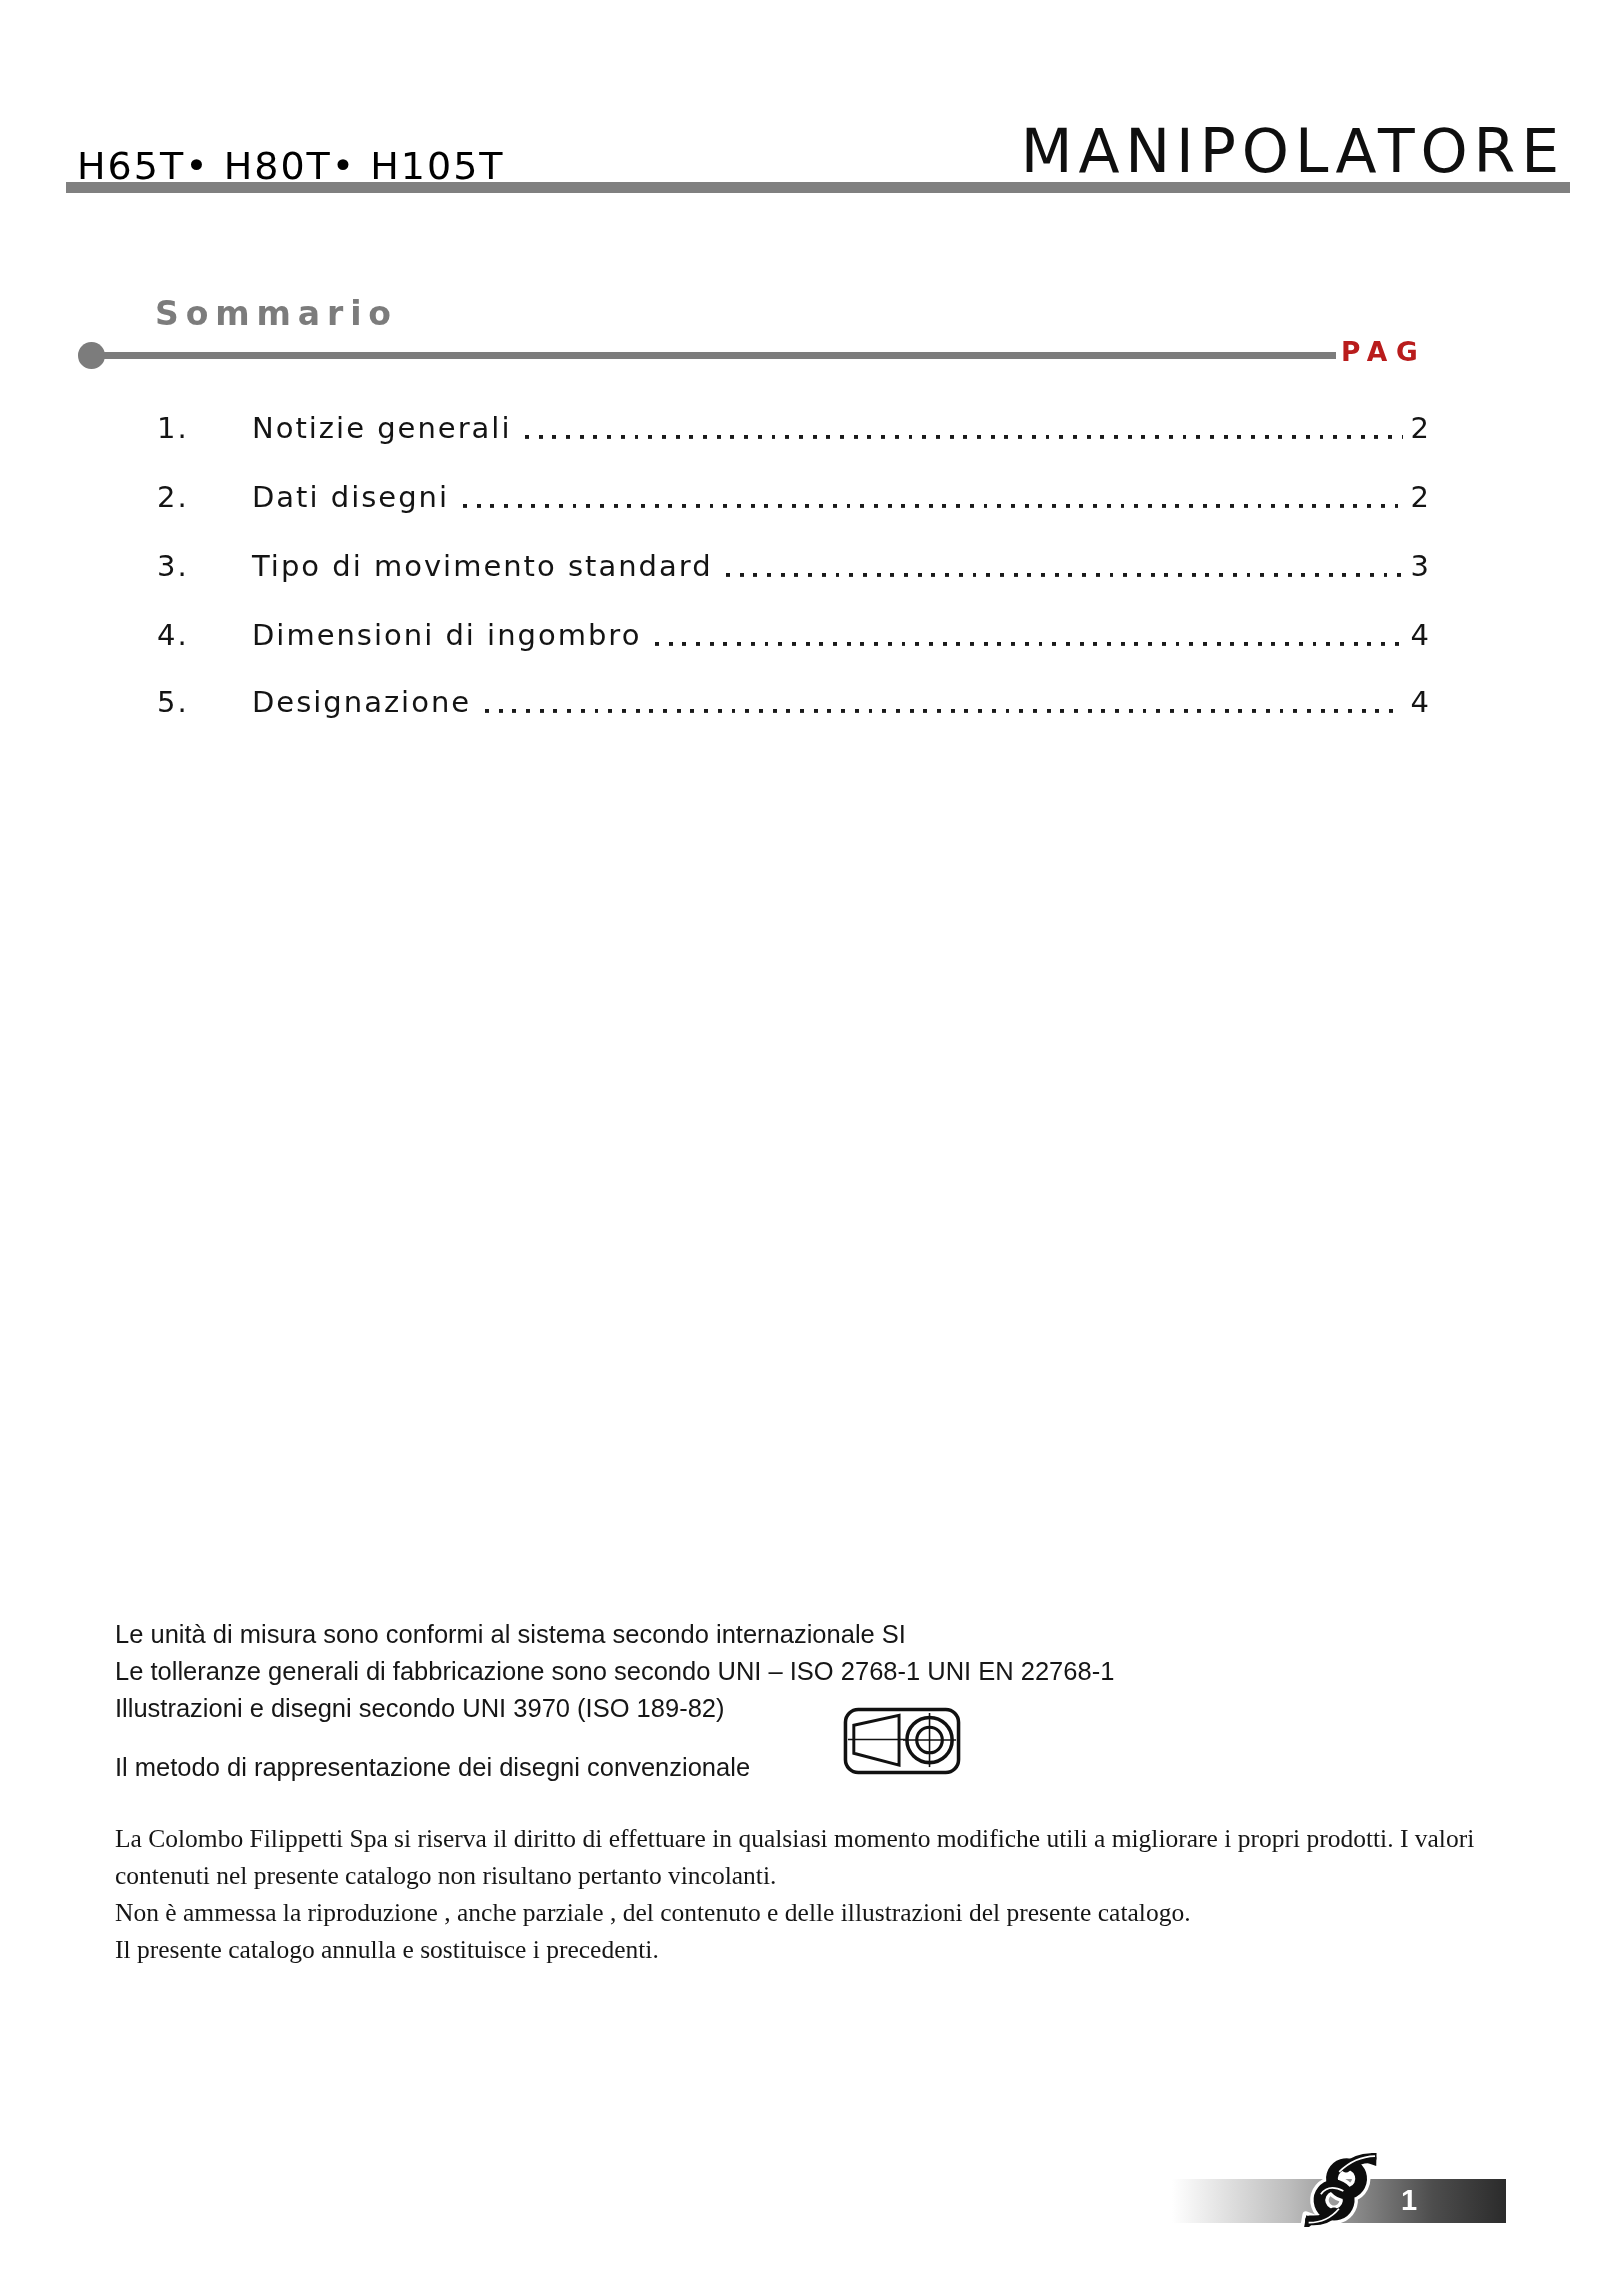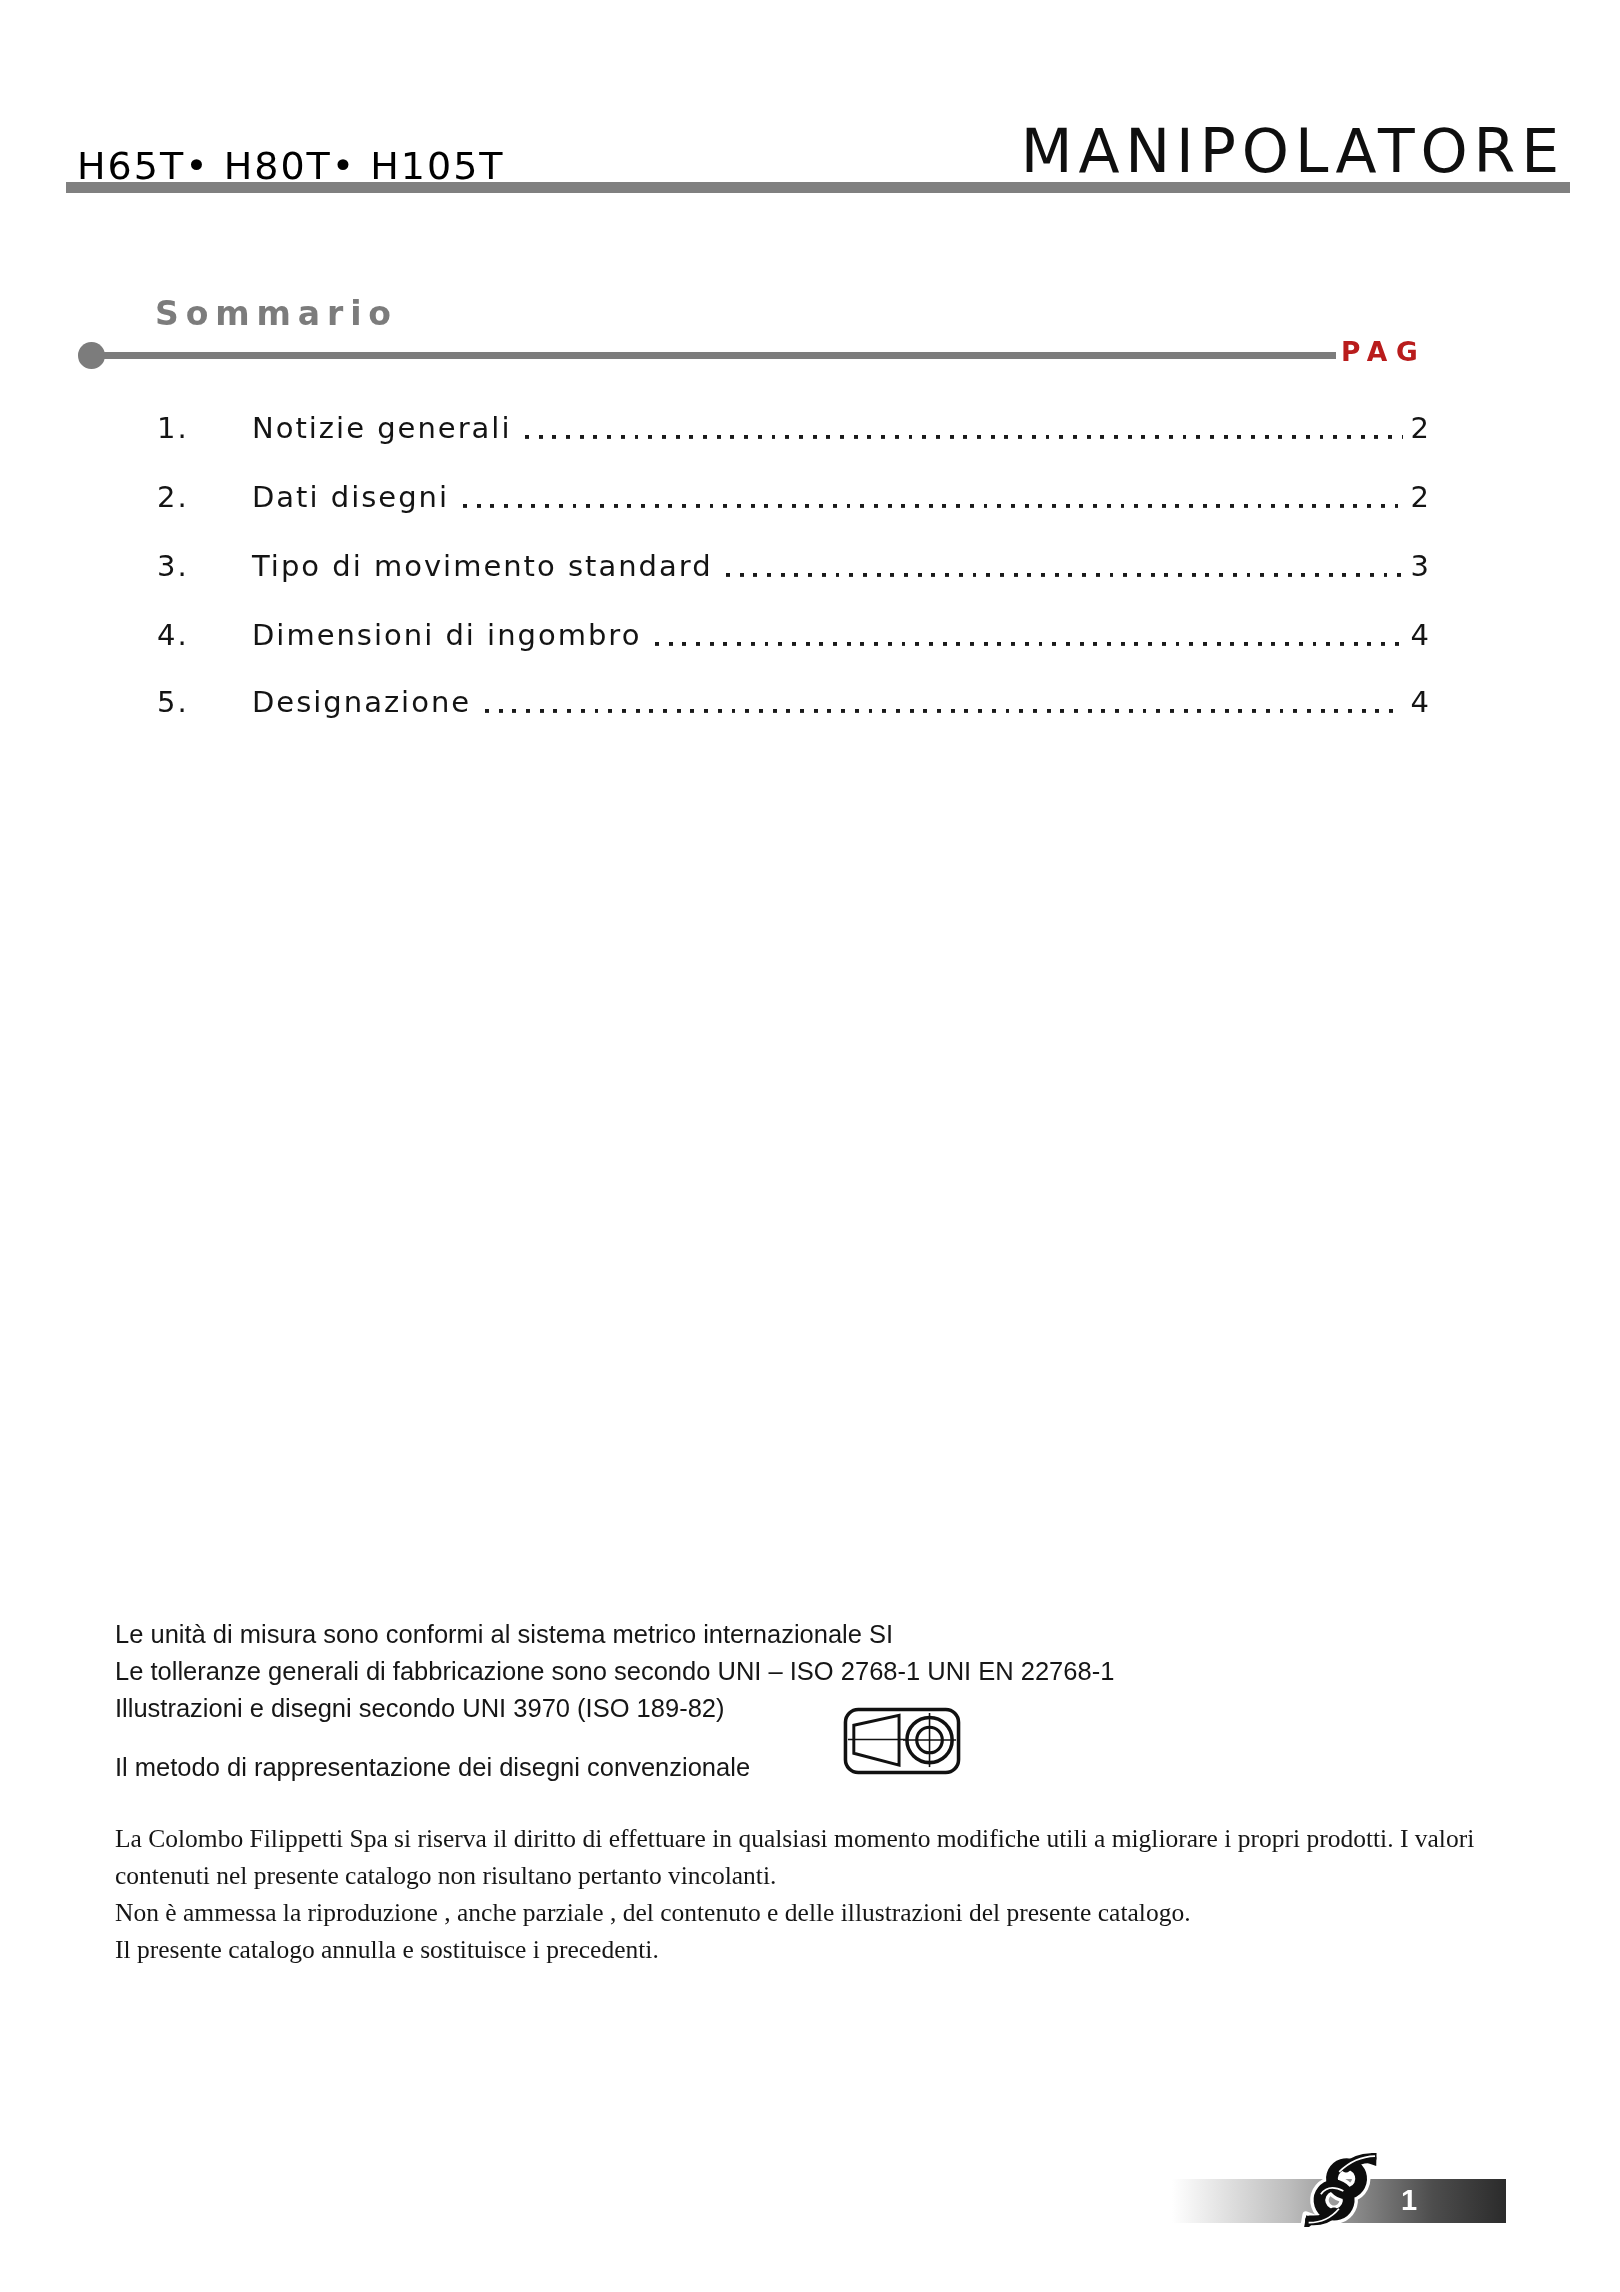--- a/index.html
+++ b/index.html
@@ -142,21 +142,21 @@
     <span class="pg">4</span>
   </div>
   <div class="toc-row" style="top:678px">
     <span class="num">5.</span>
     <span class="label">Designazione</span>
     <span class="dots"></span>
     <span class="pg">4</span>
   </div>
 
   <div class="notes">
-    <div>Le unità di misura sono conformi al sistema metrico internazionale SI</div>
+    <div>Le unità di misura sono conformi al sistema secondo internazionale SI</div>
     <div>Le tolleranze generali di fabbricazione sono secondo UNI – ISO 2768-1 UNI EN 22768-1</div>
     <div>Illustrazioni e disegni secondo UNI 3970 (ISO  189-82)</div>
   </div>
 
   <div class="method-line">Il metodo di rappresentazione dei disegni convenzionale</div>
 
   <svg class="projection-icon" viewBox="0 0 120 69">
     <rect x="2.5" y="2.5" width="115" height="64" rx="13" fill="none" stroke="#111111" stroke-width="3.6"></rect>
     <path d="M11,18.5 L57,8.5 L57,59 L11,47 Z" fill="none" stroke="#111111" stroke-width="3"></path>
     <line x1="5" y1="33" x2="63" y2="33" stroke="#111111" stroke-width="1.6"></line>

